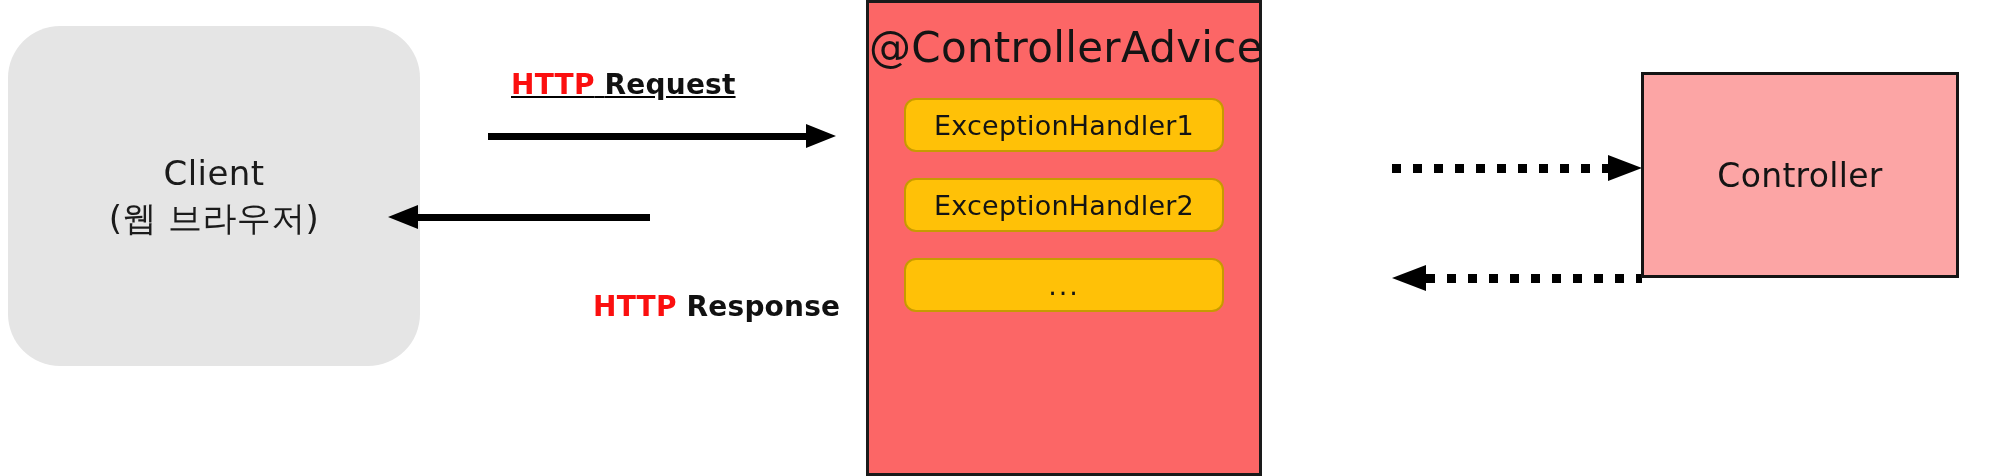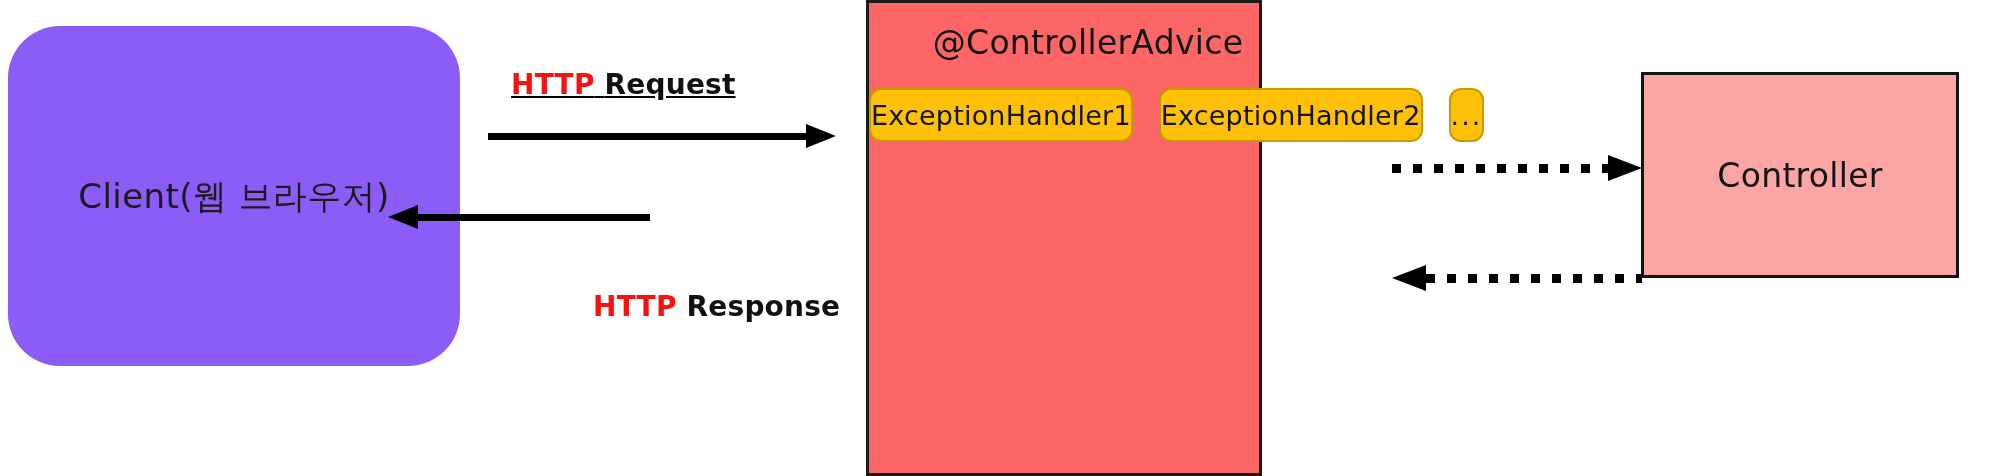--- a/index.html
+++ b/index.html
@@ -16,26 +16,26 @@
     height: 476px;
     background: #ffffff;
     overflow: hidden;
   }
 
   
   .client-box {
     position: absolute;
     left: 8px;
     top: 26px;
-    width: 452px;
+    width: 412px;
     height: 340px;
-    background: #8b5cf6;
+    background: #e5e5e5;
     border-radius: 52px;
     display: flex;
-    flex-direction: row;
+    flex-direction: column;
     align-items: center;
     justify-content: center;
     box-sizing: border-box;
   }
   .client-line {
     color: #1b1b1b;
     font-size: 34px;
     line-height: 1.32;
     letter-spacing: 0.4px;
     text-align: center;
@@ -88,30 +88,29 @@
     top: 0px;
     width: 396px;
     height: 476px;
     background: #fc6666;
     border: 3px solid #1a1a1a;
     box-sizing: border-box;
     padding-top: 20px;
   }
   .advice-title {
     color: #141414;
-    font-size: 33px;
+    font-size: 42px;
     text-align: center;
     letter-spacing: 0.3px;
     white-space: nowrap;
-    padding-left: 48px;
   }
   .handler-list {
     margin-top: 26px;
     display: flex;
-    flex-direction: row;
+    flex-direction: column;
     gap: 26px;
     align-items: center;
     text-align: right;
   }
   .handler-chip {
     width: 320px;
     height: 54px;
     background: #ffc107;
     border: 2px solid #c79a00;
     border-radius: 12px;

